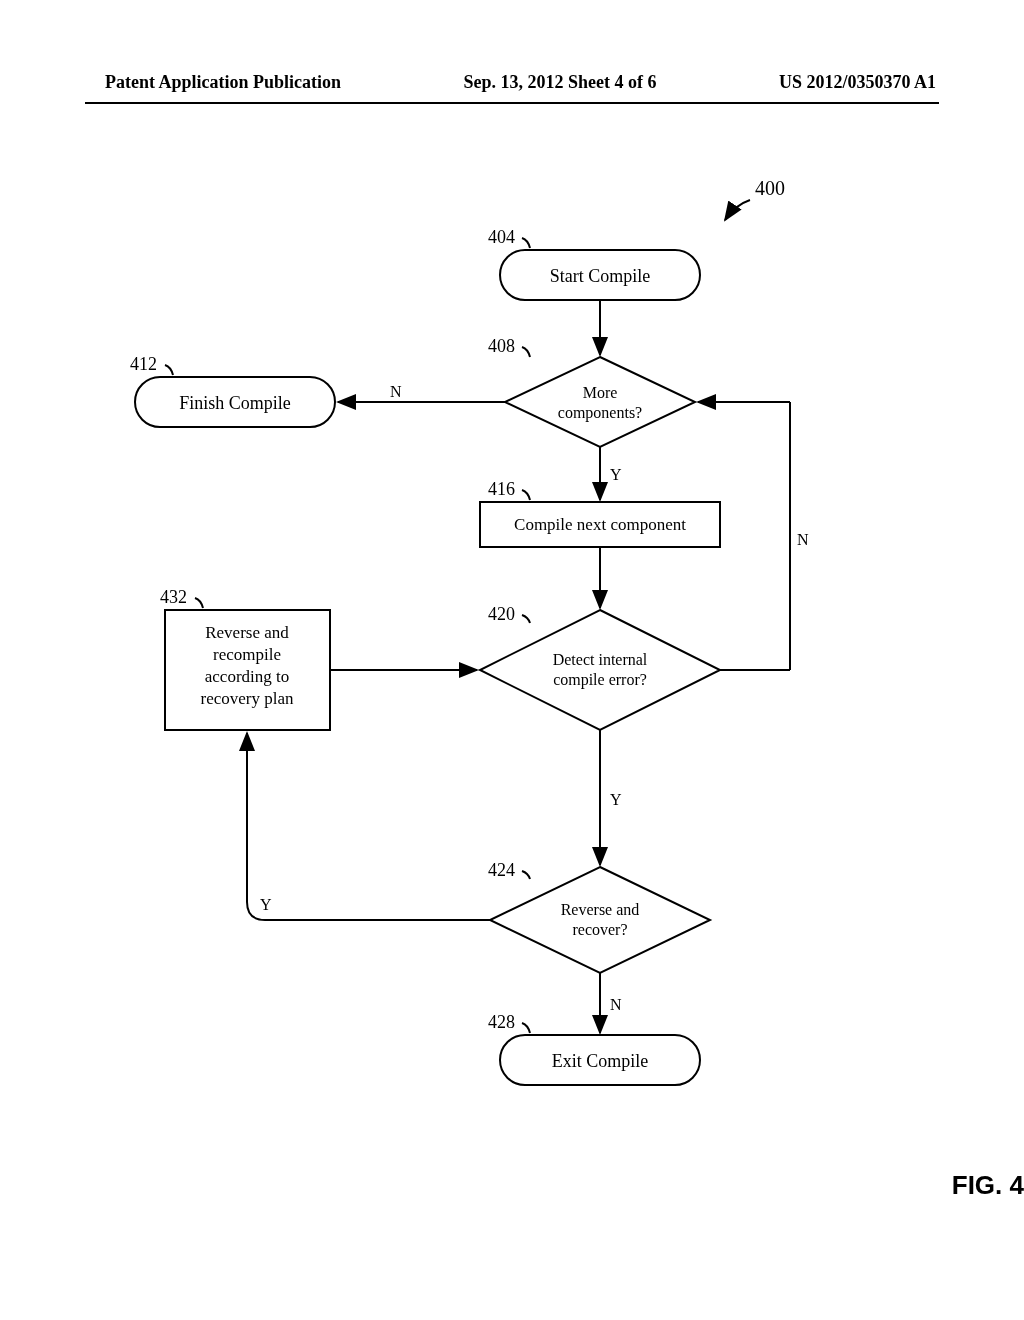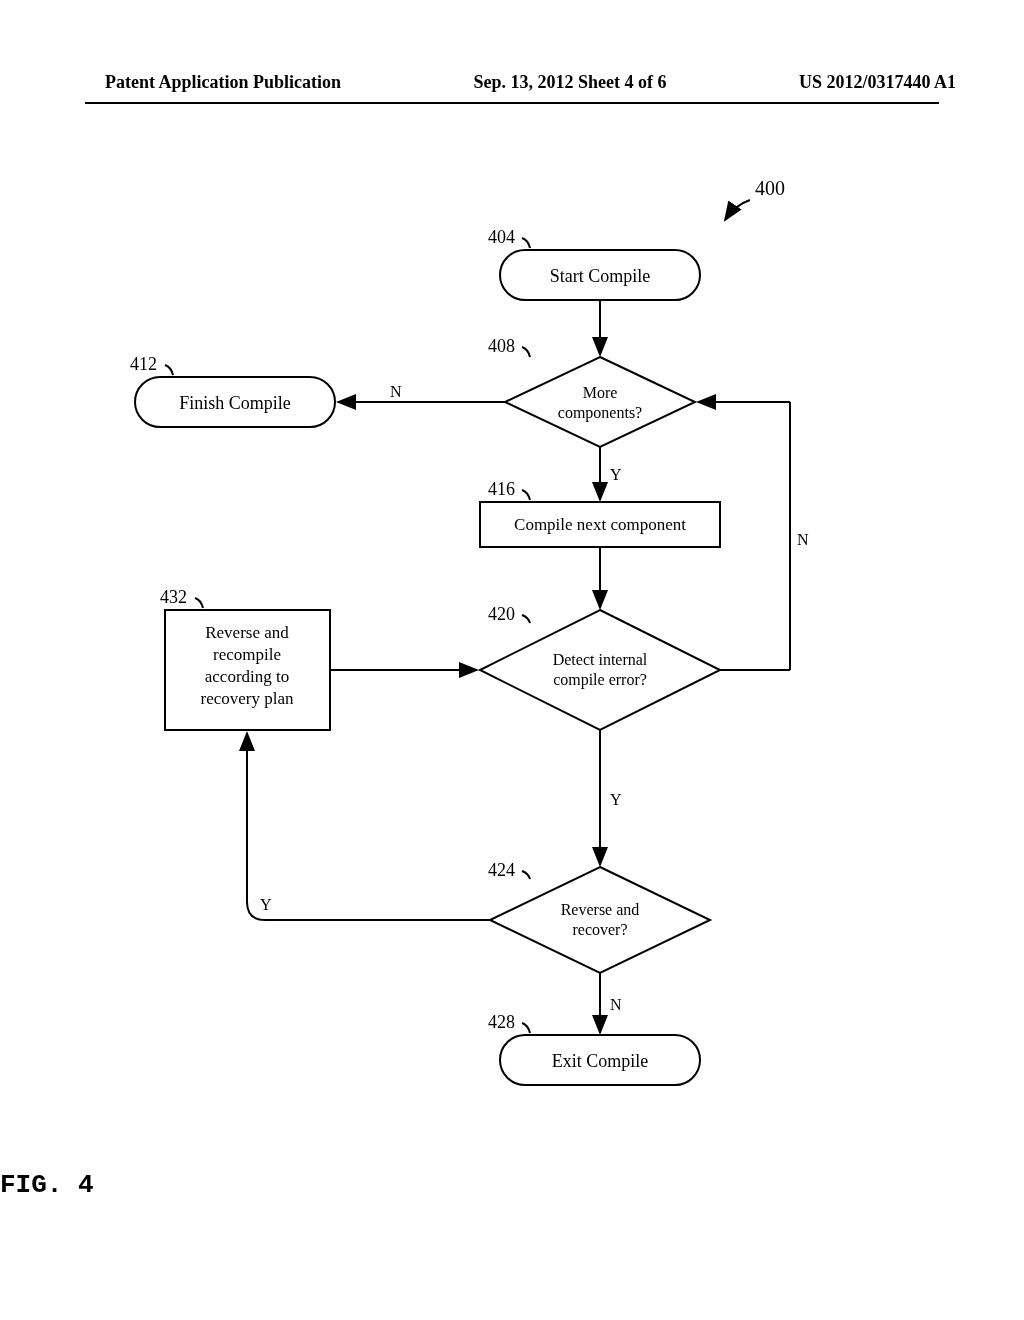--- a/index.html
+++ b/index.html
@@ -10,21 +10,21 @@
       position: relative;
       background: white;
     }
     .header {
       position: absolute;
       top: 72px;
       left: 0;
       right: 0;
       display: flex;
       justify-content: space-between;
-      padding: 0 68px 0 105px;
+      padding: 0 88px 0 105px;
       font-weight: bold;
       font-size: 18px;
     }
     .header-divider {
       position: absolute;
       top: 102px;
       left: 85px;
       right: 85px;
       height: 2px;
       background: black;
@@ -35,36 +35,36 @@
       left: 0;
       width: 808px;
       height: 1000px;
       text-align: center;
     }
     .figure-label {
       position: absolute;
       top: 1170px;
       left: 0;
       right: 0;
-      text-align: left;
+      text-align: right;
       font-weight: bold;
       font-size: 26px;
-      font-family: Liberation Mono, monospace;
+      font-family: Liberation Sans, sans-serif;
     }
     svg text {
       font-family: 'Times New Roman', Times, serif;
     }
   </style>
 </head>
 <body>
 
 <div class="header">
   <span>Patent Application Publication</span>
   <span>Sep. 13, 2012   Sheet 4 of 6</span>
-  <span>US 2012/0317440 A1</span>
+  <span>US 2012/0350370 A1</span>
 </div>
 <div class="header-divider"></div>
 
 <div class="diagram-container">
   <svg width="1024" height="1000" viewBox="0 0 1024 1000">
     <defs>
       <marker id="arrowhead" markerWidth="10" markerHeight="8" refX="9" refY="4" orient="auto">
         <polygon points="0 0, 10 4, 0 8" fill="black"></polygon>
       </marker>
     </defs>

